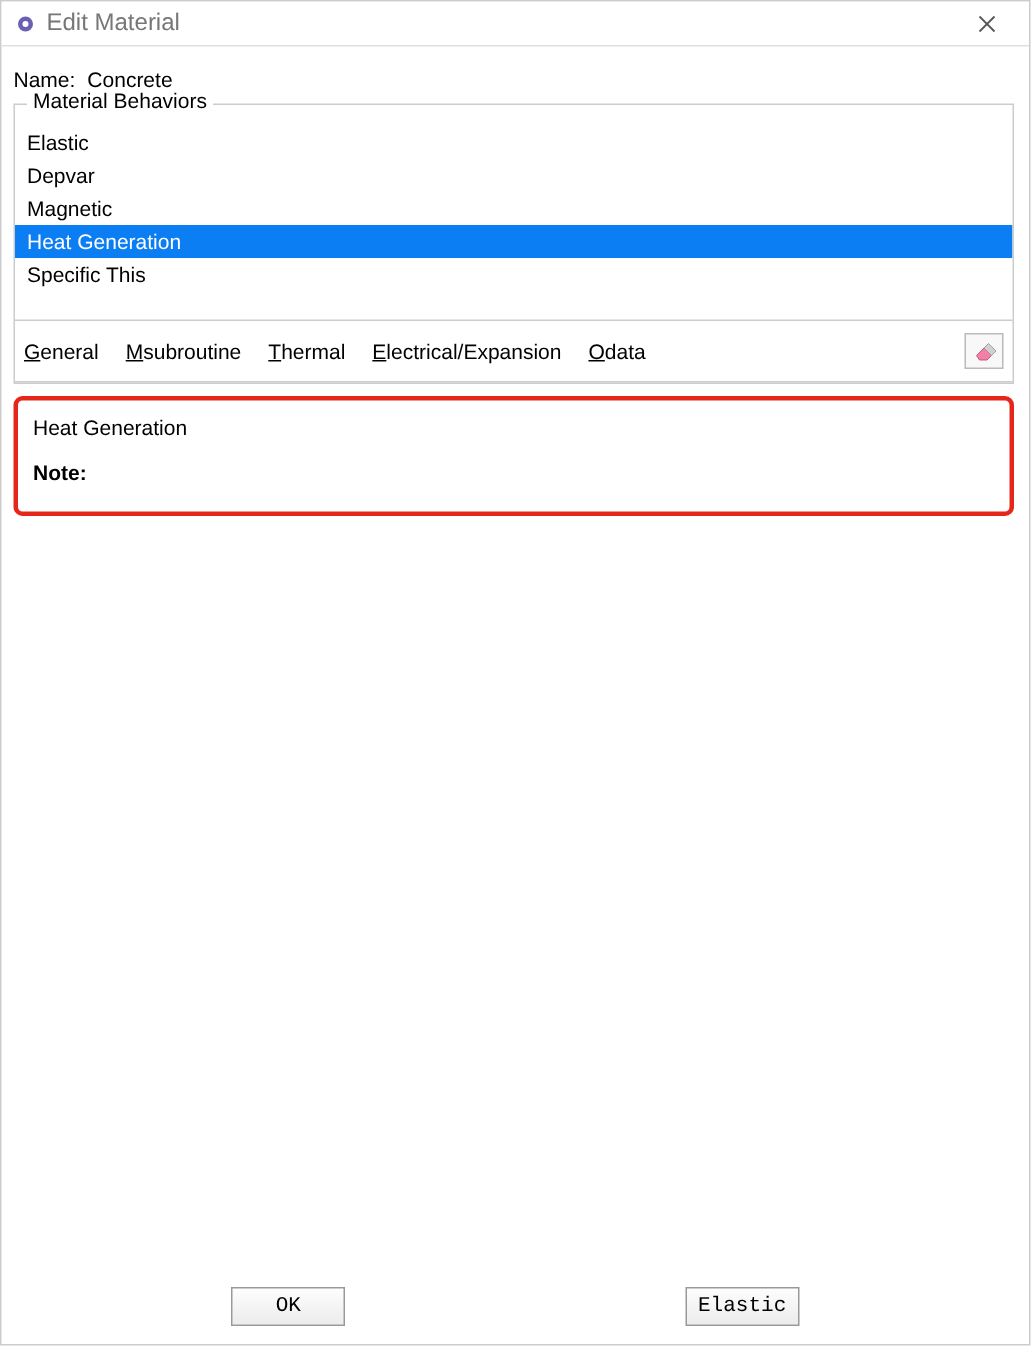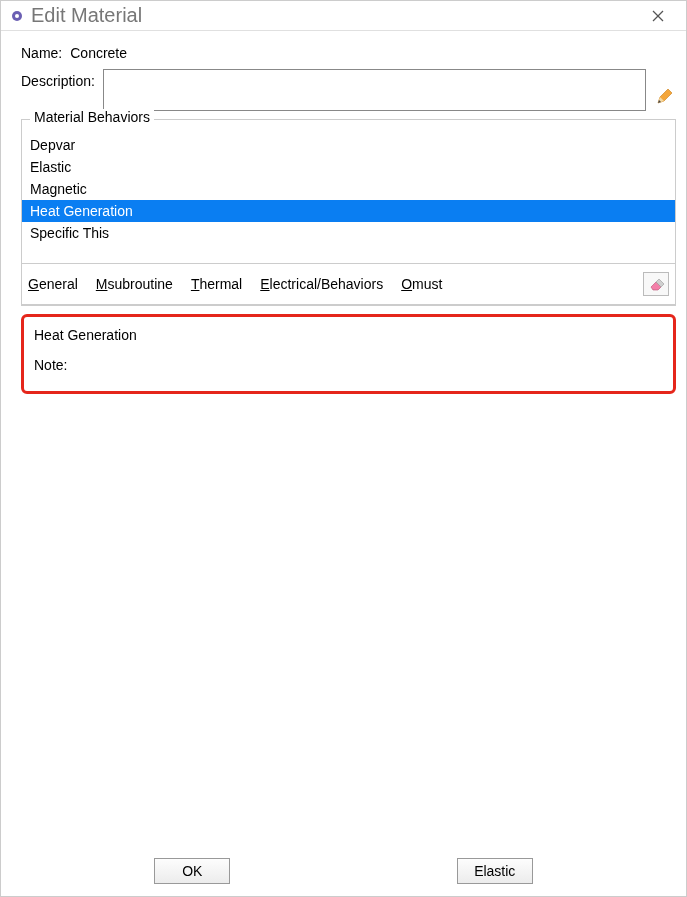--- a/index.html
+++ b/index.html
@@ -24,33 +24,33 @@
   }
   .titlebar .app-icon {
     width: 16px; height: 16px;
     margin-right: 6px;
     display: inline-flex;
     align-items: center; justify-content: center;
   }
   .titlebar .title {
     color: #777;
     flex: 1;
-    font-size: 20px;
+    font-size: 16px;
   }
   .titlebar .close {
     width: 40px;
     height: 28px;
     display: flex;
     align-items: center;
     justify-content: center;
     color: #555;
     font-size: 15px;
   }
   .content {
-    padding: 10px 10px 0 20px;
+    padding: 10px 10px 0 8px;
     height: 815px;
   }
   .row {
     display: flex;
     align-items: flex-start;
     margin-bottom: 8px;
   }
   .label {
     margin-right: 8px;
     padding-top: 4px;
@@ -148,39 +148,39 @@
     padding: 10px 10px 18px 10px;
   }
   .detail-title {
     margin-bottom: 14px;
   }
   .note-row {
     display: flex;
     align-items: flex-start;
   }
   .note-label {
-    font-weight: normal;
+    font-weight: bold;
     margin-right: 7px;
   }
   .note-text {
     white-space: pre-line;
   }
   .footer {
     display: flex;
     justify-content: space-around;
     align-items: center;
     height: 50px;
     padding: 0 40px;
   }
   .btn {
     min-width: 76px;
     height: 26px;
     border: 1px solid #999;
     background: linear-gradient(#fdfdfd, #ececec);
-    font-family: Liberation Sans, sans-serif;
+    font-family: Liberation Mono, monospace;
     font-size: 14px;
     cursor: default;
   }
 </style>
 </head>
 <body>
 
 <div class="titlebar">
   <span class="app-icon">
     <svg width="14" height="14" viewBox="0 0 14 14">
@@ -197,47 +197,36 @@
   </div>
 </div>
 
 <div class="content">
 
   <div class="row">
     <span class="label">Name:</span>
     <span class="name-value">Concrete</span>
   </div>
 
-  <div class="row">
-    <span class="label">Description:</span>
-    <textarea class="desc-input" value="" style=""></textarea>
-    <span class="pencil-btn">
-      <svg width="18" height="18" viewBox="0 0 18 18">
-        <polygon points="2,16 4,10 12,2 16,6 8,14" fill="#f4a63a" stroke="#c77d1a" stroke-width="0.6"></polygon>
-        <polygon points="2,16 4,10 8,14" fill="#f6d9a2"></polygon>
-        <polygon points="2,16 3,13 5,15" fill="#444"></polygon>
-      </svg>
-    </span>
-  </div>
 
   <div class="fieldset">
     <span class="fieldset-legend">Material Behaviors</span>
     <div class="behavior-list" id="behavior-list">
+        <div class="behavior-item">Elastic</div>
         <div class="behavior-item">Depvar</div>
-        <div class="behavior-item">Elastic</div>
         <div class="behavior-item">Magnetic</div>
         <div class="behavior-item selected">Heat Generation</div>
         <div class="behavior-item">Specific This</div>
       </div>
     <div class="menubar">
       <span class="menu-item"><span class="ul">G</span><span>eneral</span></span>
       <span class="menu-item"><span class="ul">M</span><span>subroutine</span></span>
       <span class="menu-item"><span class="ul">T</span><span>hermal</span></span>
-      <span class="menu-item"><span class="ul">E</span><span>lectrical/Behaviors</span></span>
-      <span class="menu-item"><span class="ul">O</span><span>must</span></span>
+      <span class="menu-item"><span class="ul">E</span><span>lectrical/Expansion</span></span>
+      <span class="menu-item"><span class="ul">O</span><span>data</span></span>
       <span class="spacer"></span>
       <span class="erase-btn">
         <svg width="16" height="14" viewBox="0 0 16 14">
           <polygon points="3,10 8,5 13,10 10,13 5,13" fill="#f37fa8" stroke="#b84f74" stroke-width="0.6"></polygon>
           <polygon points="8,5 11,2 16,7 13,10" fill="#d0d0d0" stroke="#999" stroke-width="0.6"></polygon>
         </svg>
       </span>
     </div>
   </div>
 

